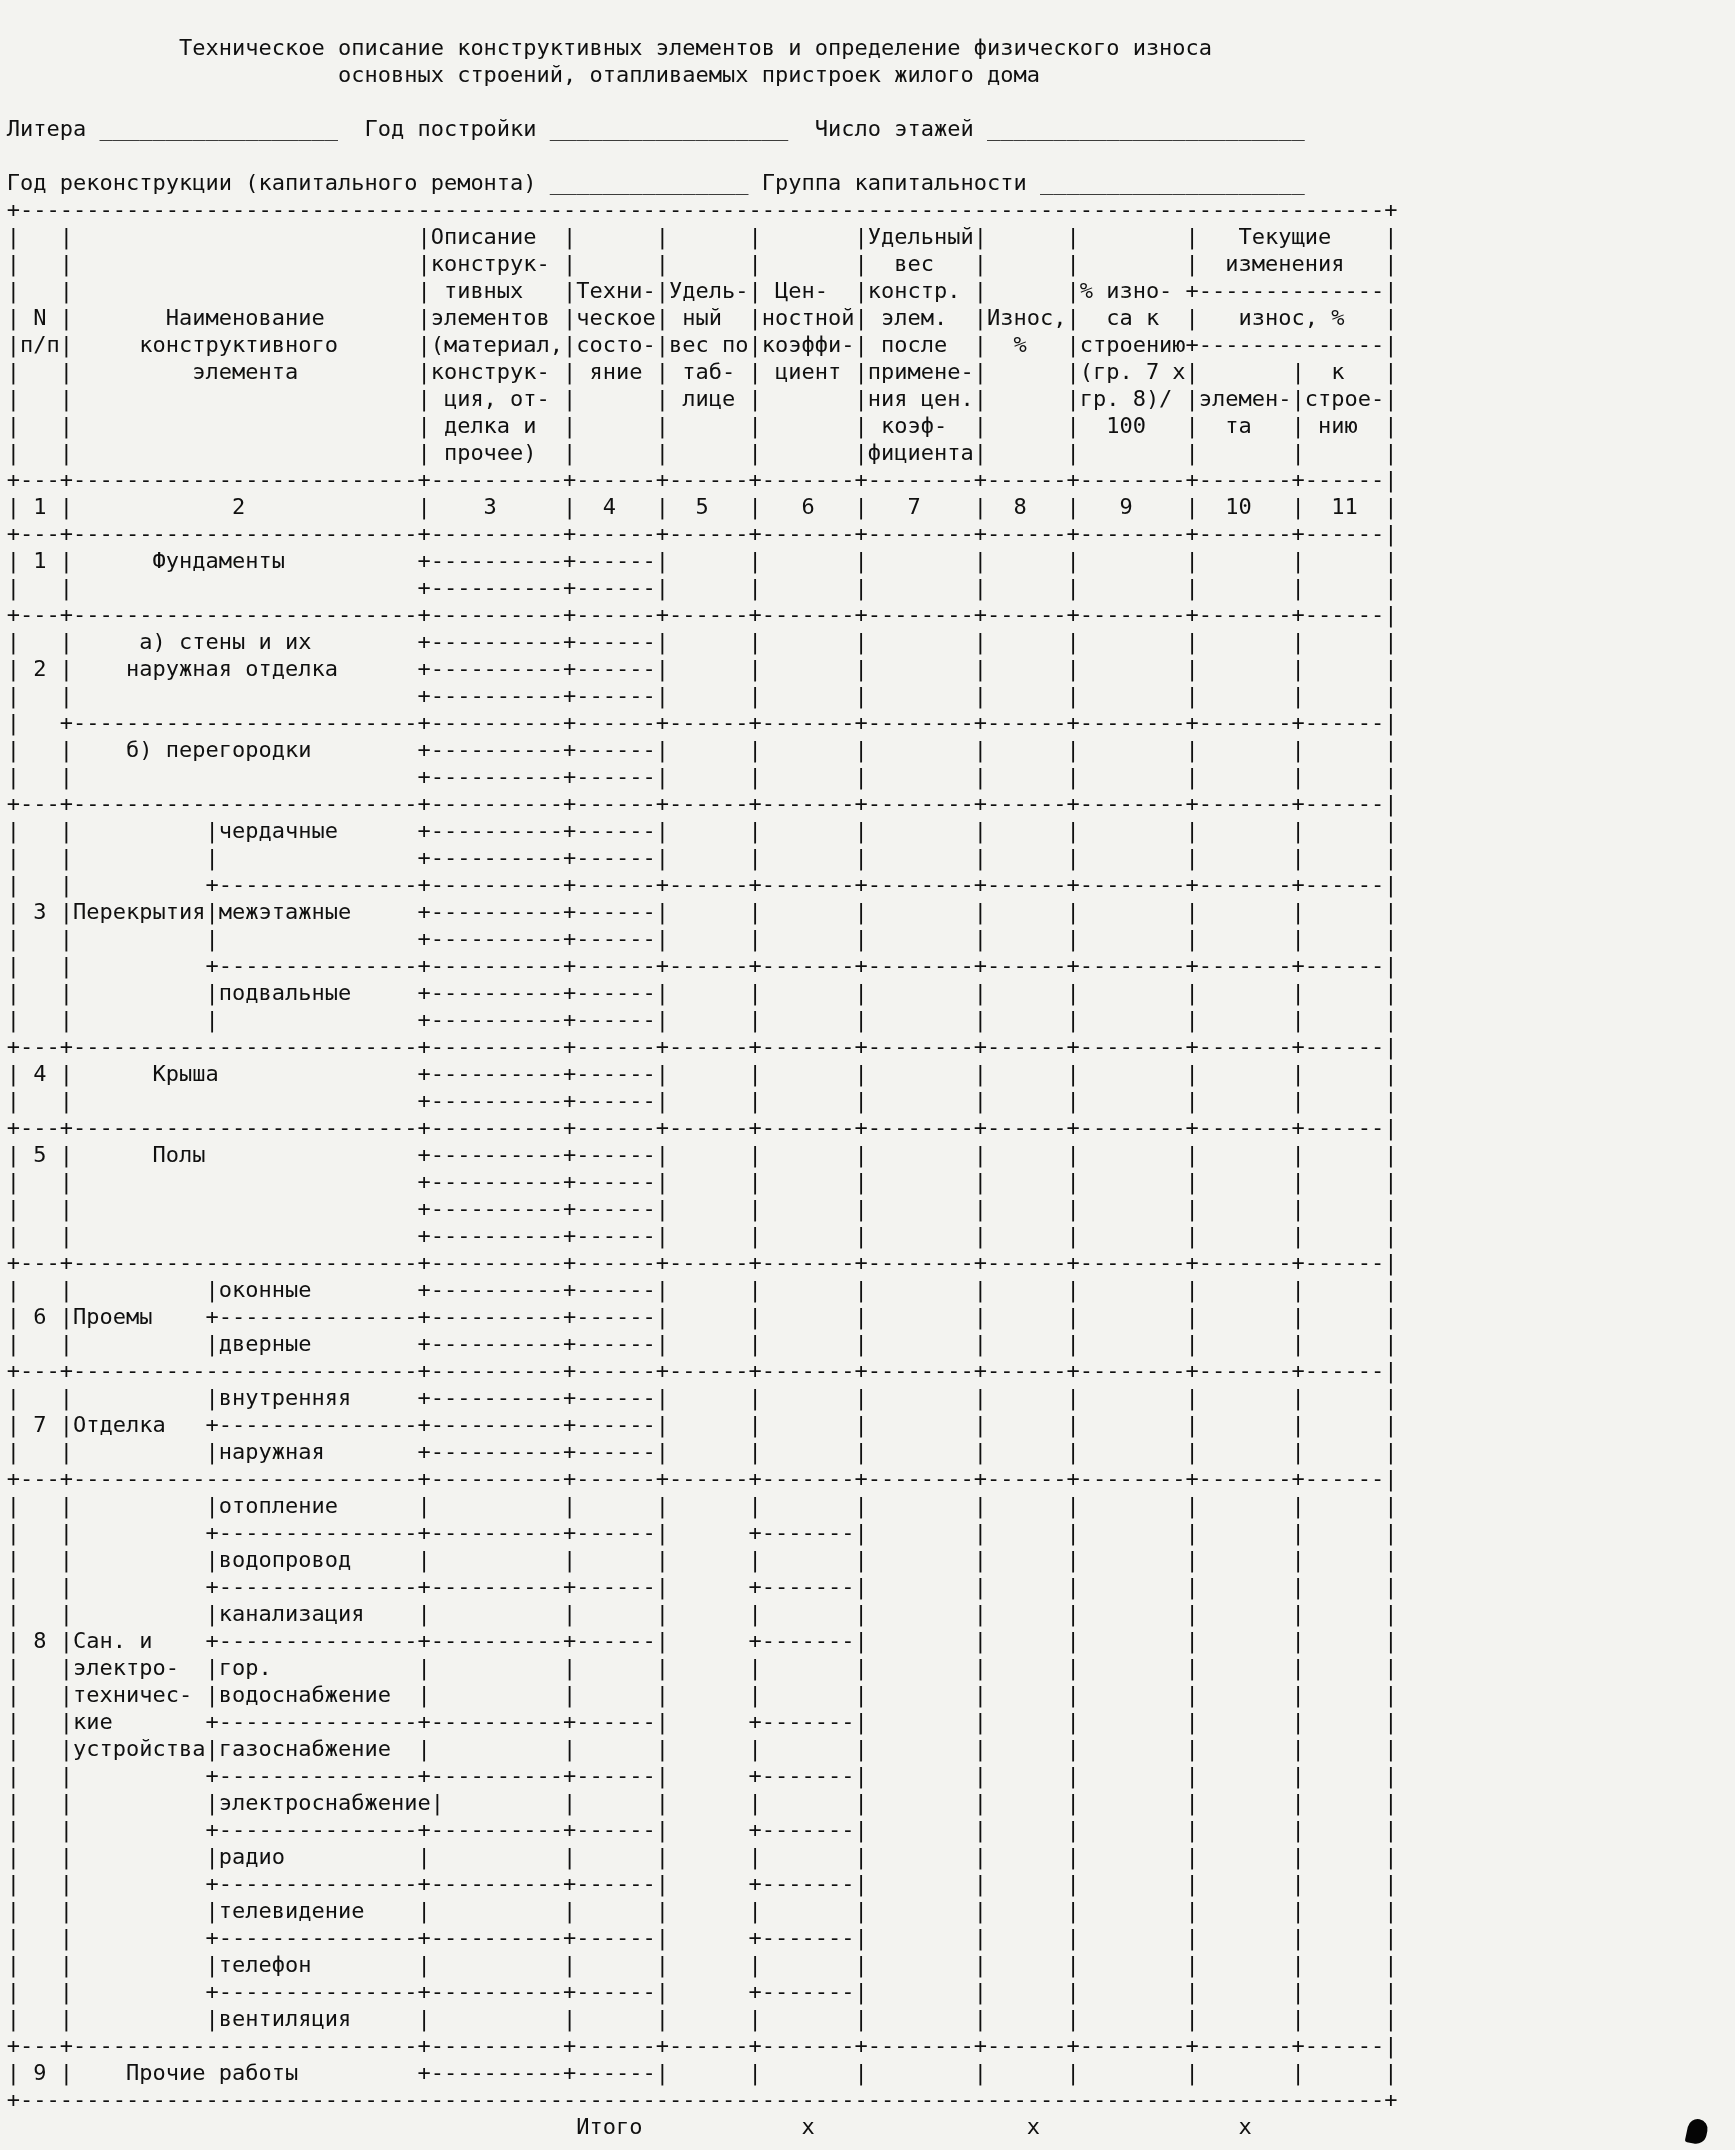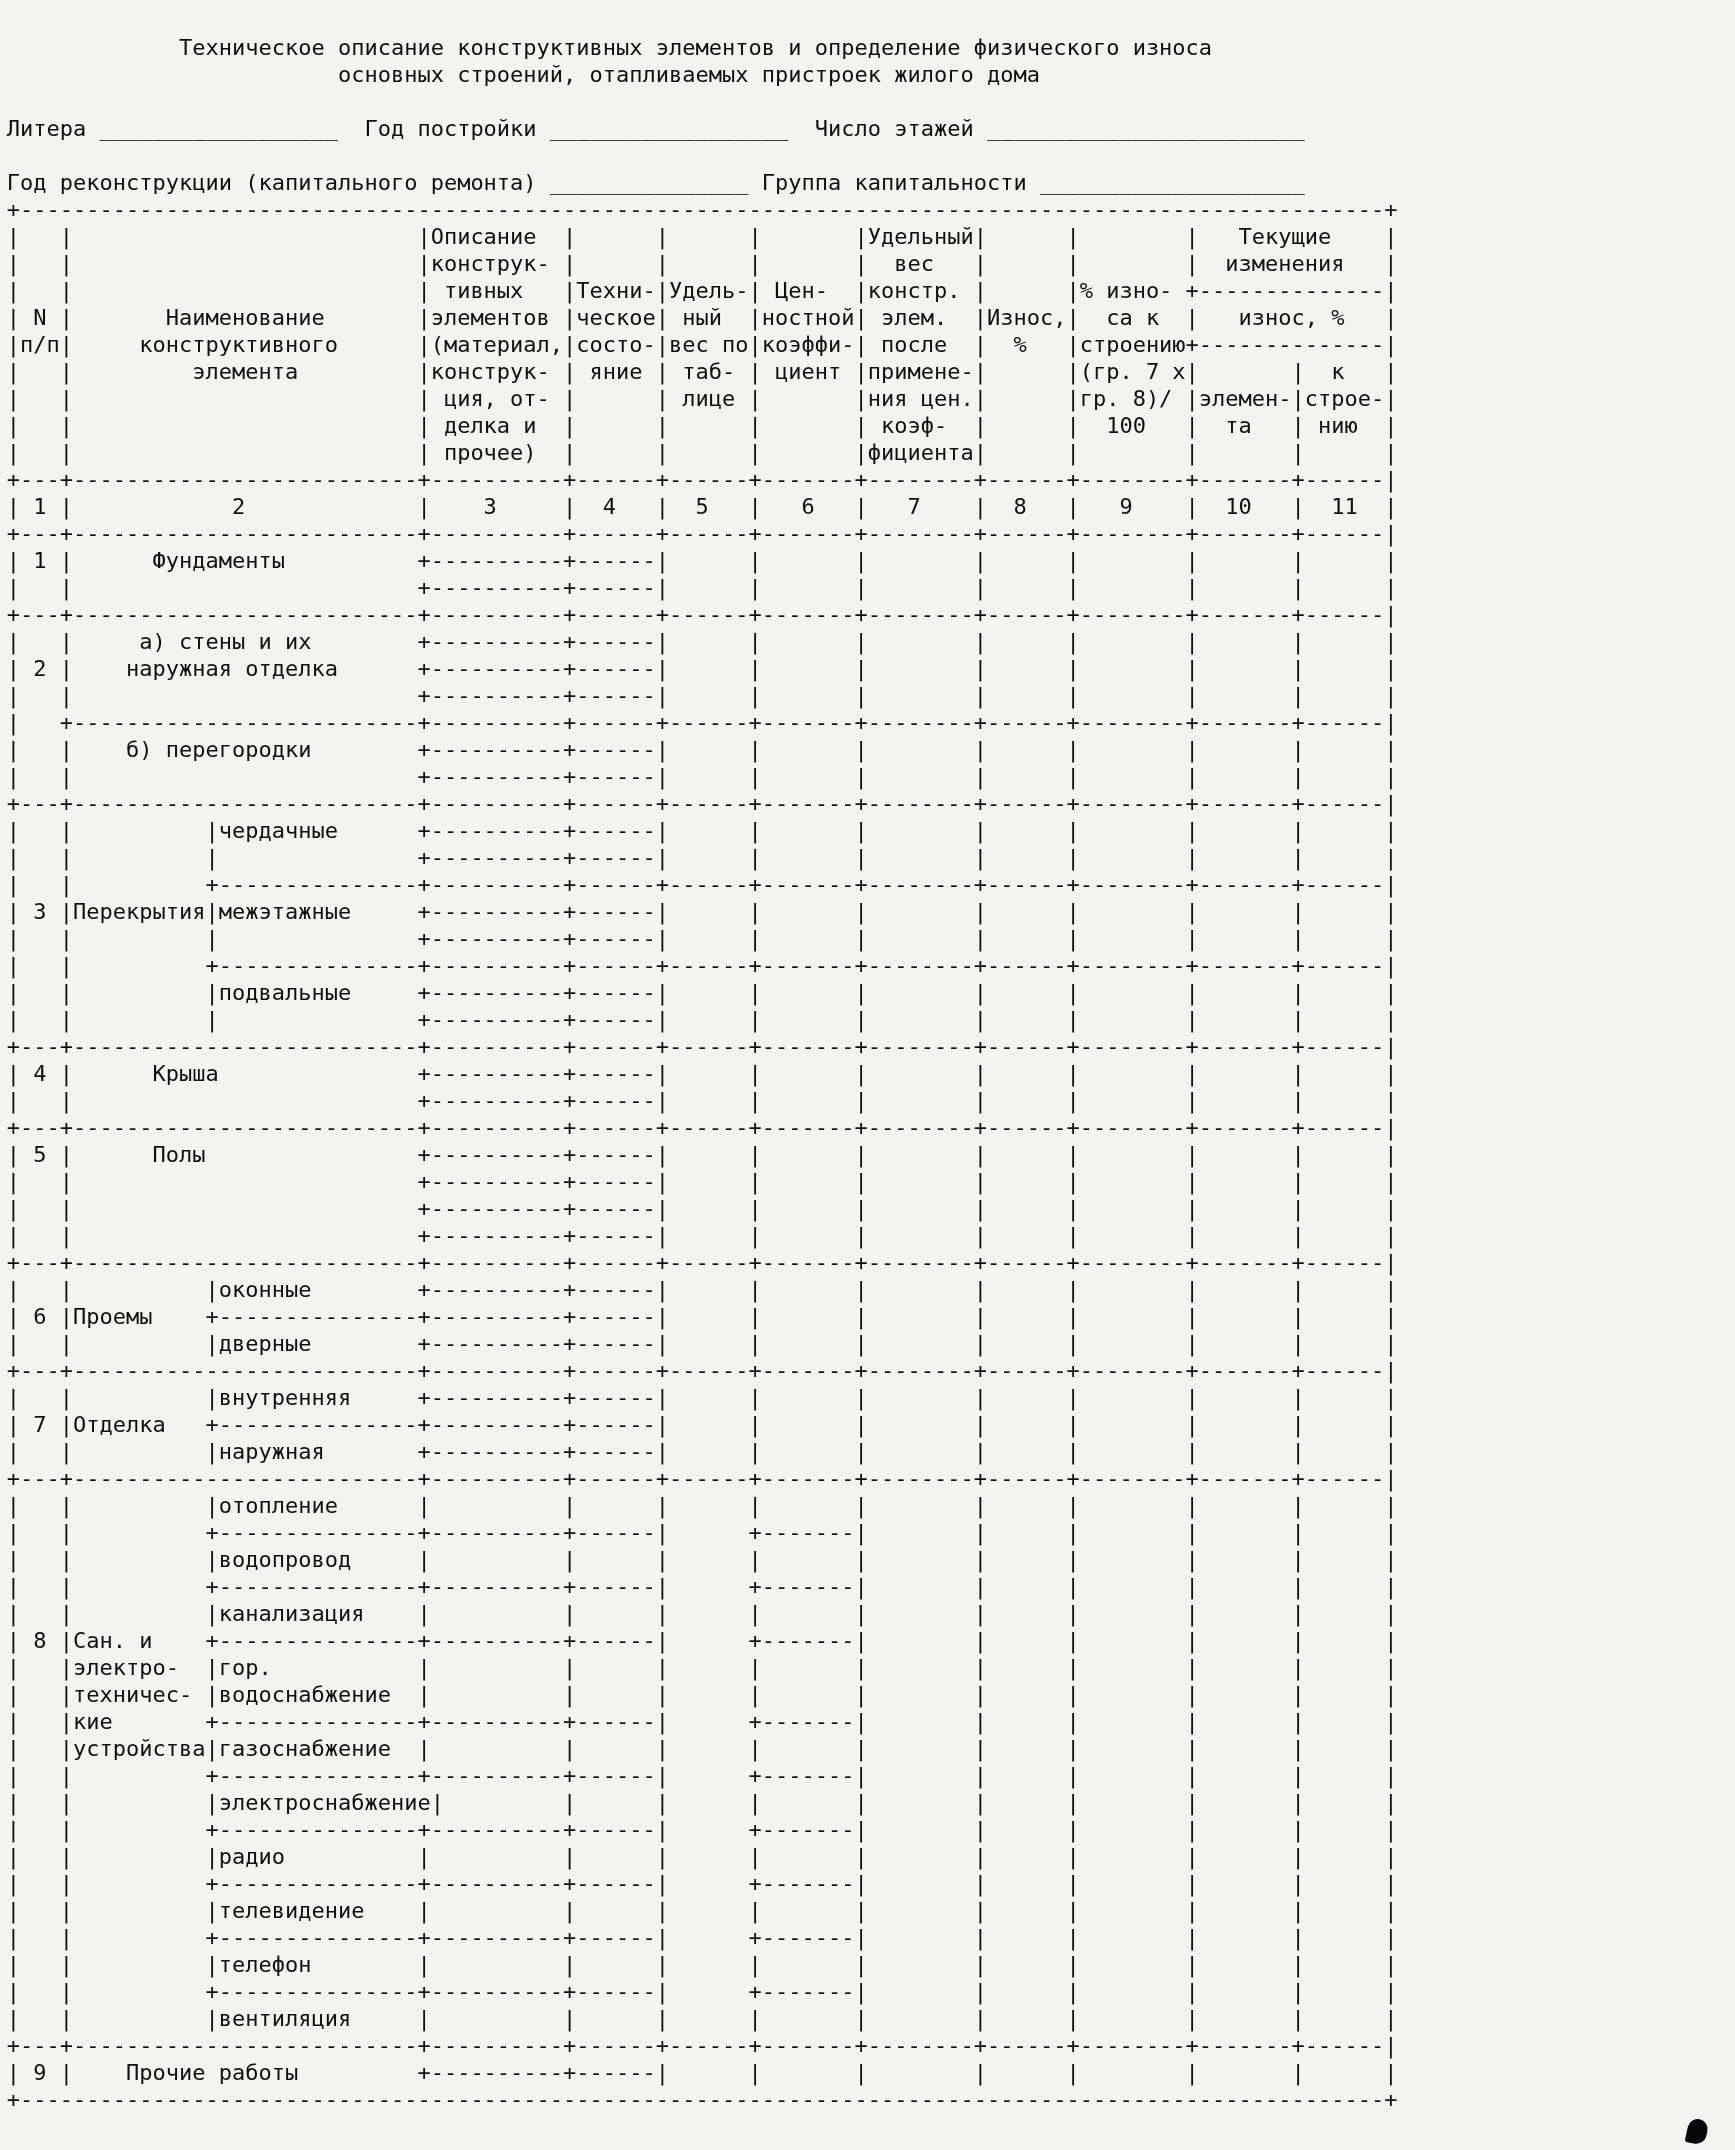--- a/index.html
+++ b/index.html
@@ -94,16 +94,16 @@
 |   |          +---------------+----------+------|      +-------|        |      |        |       |      |
 |   |          |радио          |          |      |      |       |        |      |        |       |      |
 |   |          +---------------+----------+------|      +-------|        |      |        |       |      |
 |   |          |телевидение    |          |      |      |       |        |      |        |       |      |
 |   |          +---------------+----------+------|      +-------|        |      |        |       |      |
 |   |          |телефон        |          |      |      |       |        |      |        |       |      |
 |   |          +---------------+----------+------|      +-------|        |      |        |       |      |
 |   |          |вентиляция     |          |      |      |       |        |      |        |       |      |
 +---+--------------------------+----------+------+------+-------+--------+------+--------+-------+------|
 | 9 |    Прочие работы         +----------+------|      |       |        |      |        |       |      |
-+-------------------------------------------------------------------------------------------------------+</span></pre>
++-------------------------------------------------------------------------------------------------------+</span><span>                                           Итого            х                х               х</span></pre>
   <div class="corner-mark"></div>
 </div>
 
 
 </body></html>

